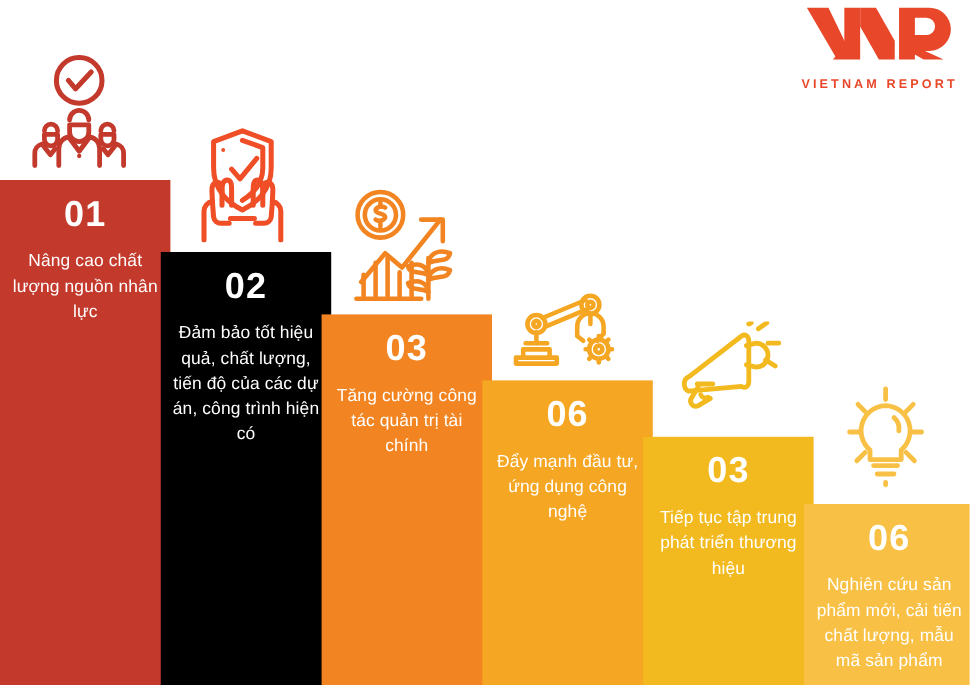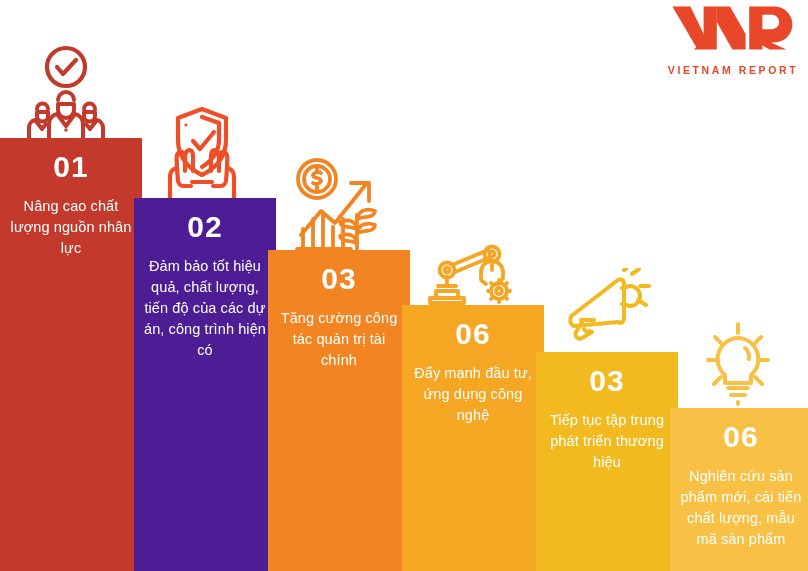--- a/index.html
+++ b/index.html
@@ -16,21 +16,21 @@
   .logo{position:absolute;top:4px;right:10px;width:130px;height:72px;
         display:flex;flex-direction:column;align-items:center;justify-content:flex-start;}
   .logo-mark{width:126px;height:50px;display:block;}
   .logo-sub{font-size:10.5px;font-weight:bold;letter-spacing:2.6px;
             color:#E8472A;margin-top:12px;white-space:nowrap;
             font-family:"Liberation Sans",sans-serif;}
 
   
   .col{position:absolute;bottom:0;width:142px;box-sizing:border-box;
        display:flex;flex-direction:column;align-items:center;
-       padding-top:14px;}
+       padding-top:14px;margin-top:12px;}
   .col .num{
     font-size:30px;font-weight:bold;color:#ffffff;letter-spacing:1px;
     line-height:1;margin-bottom:14px;
   }
   .col .cap{
     font-size:14.5px;color:#ffffff;line-height:1.45;text-align:center;
     padding:0 8px;letter-spacing:.1px;
   }
   .col .cap.tight{padding:0 6px;}
 
@@ -169,21 +169,21 @@
       <path d="M23,17 l6,6 M63,57 l7,7 M69,17 l-6,6 M29,57 l-7,7"></path>
       <path d="M46,82 v2"></path>
     </g>
   </svg>
 
   <div class="col" style="left:0px;top:138px;background:#C3392C;">
     <div class="num">01</div>
     <div class="cap">Nâng cao chất lượng nguồn nhân lực</div>
   </div>
 
-  <div class="col" style="left:134px;top:198px;background:#4c1d95;">
+  <div class="col" style="left:134px;top:198px;background:#000000;">
     <div class="num">02</div>
     <div class="cap tight">Đảm bảo tốt hiệu quả, chất lượng, tiến độ của các dự án, công trình hiện có</div>
   </div>
 
   <div class="col" style="left:268px;top:250px;background:#F28521;">
     <div class="num">03</div>
     <div class="cap">Tăng cường công tác quản trị tài chính</div>
   </div>
 
   <div class="col" style="left:402px;top:305px;background:#F5A623;">

